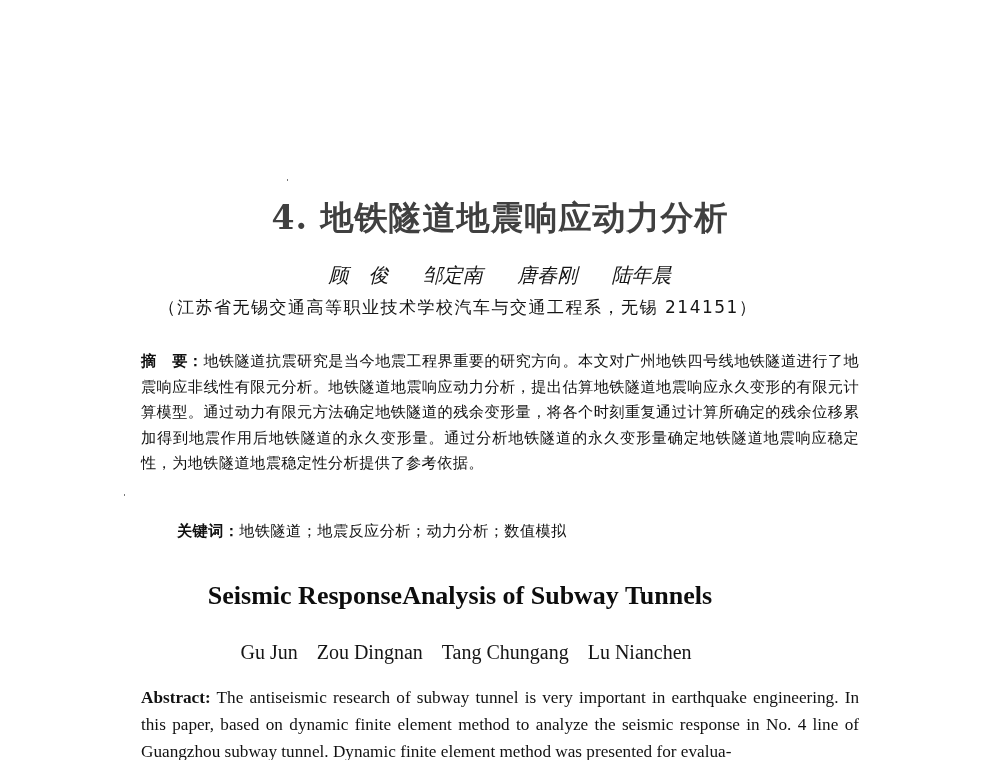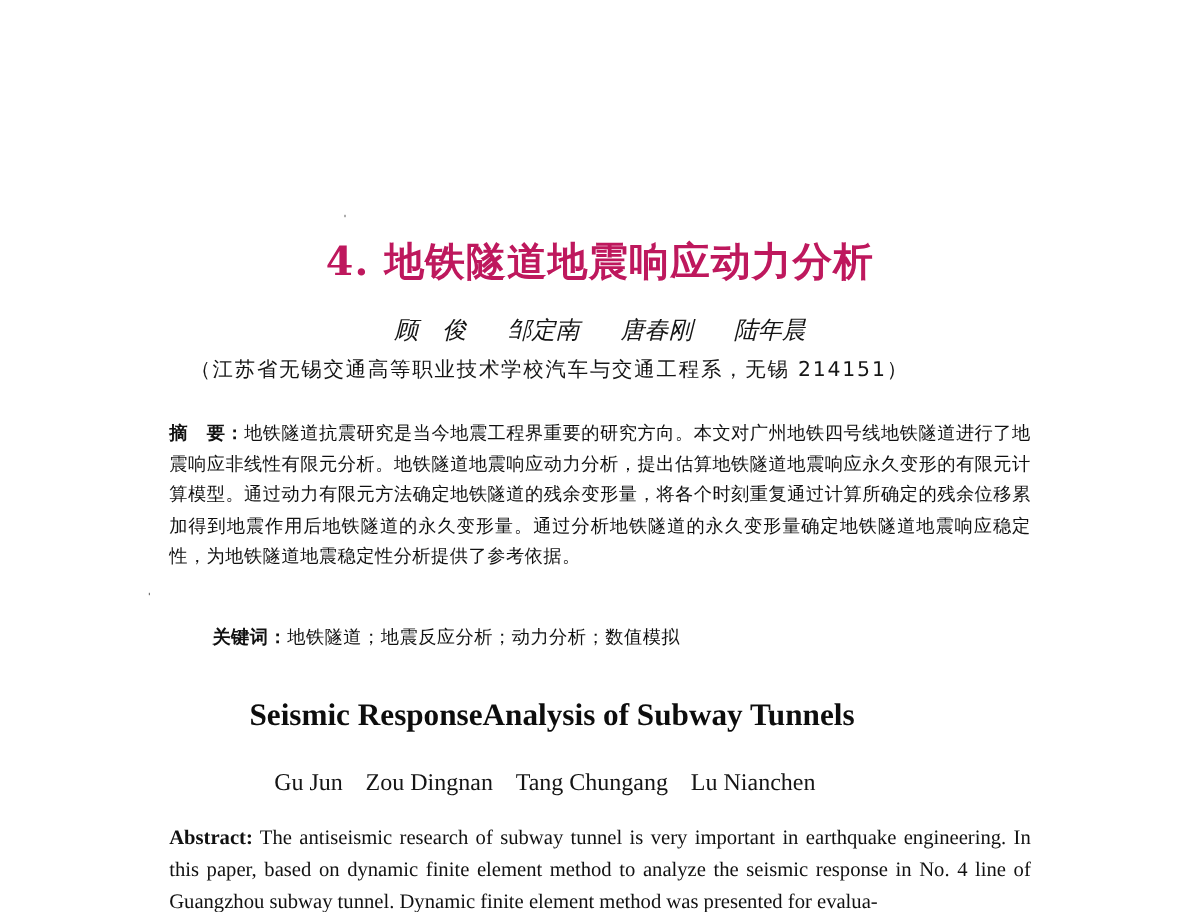--- a/index.html
+++ b/index.html
@@ -1,21 +1,21 @@
 <!DOCTYPE html>
 <html><head>
 <meta charset="utf-8">
 <style>
   html, body { margin: 0; padding: 0; background: #ffffff; }
   body { width: 1000px; height: 760px; position: relative; overflow: hidden; color: #111; }
   .abs { position: absolute; }
   .cn-title {
     left: 0; width: 1000px; top: 196px; text-align: center;
     font-family: "DejaVu Serif", serif; font-weight: bold; font-size: 33px; letter-spacing: 1px;
-    color: #be185d;
+    color: #404040;
   }
   .cn-authors {
     left: 0; width: 1000px; top: 262px; text-align: center;
     font-family: "DejaVu Serif", serif; font-size: 20px; font-style: italic; color: #151515;
   }
   .cn-authors span { margin: 16px 14px; }
   .cn-affil {
     left: 0; width: 916px; top: 296px; text-align: center;
     font-family: "DejaVu Sans", sans-serif; font-size: 17px; color: #151515; letter-spacing: 1.5px;
   }
@@ -28,21 +28,21 @@
   .cn-keywords {
     left: 177px; top: 521px;
     font-family: "DejaVu Sans", sans-serif; font-size: 15.2px; color: #111; letter-spacing: 0.4px; text-align: center;
   }
   .cn-keywords .lbl { font-weight: bold; }
   .en-title {
     left: 0; width: 920px; top: 581px; text-align: center;
     font-family: "Liberation Serif", serif; font-weight: bold; font-size: 26px; color: #0d0d0d;
   }
   .en-authors {
-    left: 0; width: 908px; top: 641px; text-align: center;
+    left: 12px; width: 908px; top: 641px; text-align: center;
     font-family: "Liberation Serif", serif; font-size: 20px; color: #151515;
   }
   .en-authors span { margin: 0 7px; }
   .en-abstract {
     left: 141px; width: 718px; top: 684px;
     font-family: "Liberation Serif", serif; font-size: 17.2px; line-height: 27px;
     text-align: justify; color: #111;
   }
   .en-abstract .lbl { font-weight: bold; }
   .speck { width: 1px; height: 2px; background: #777; }

